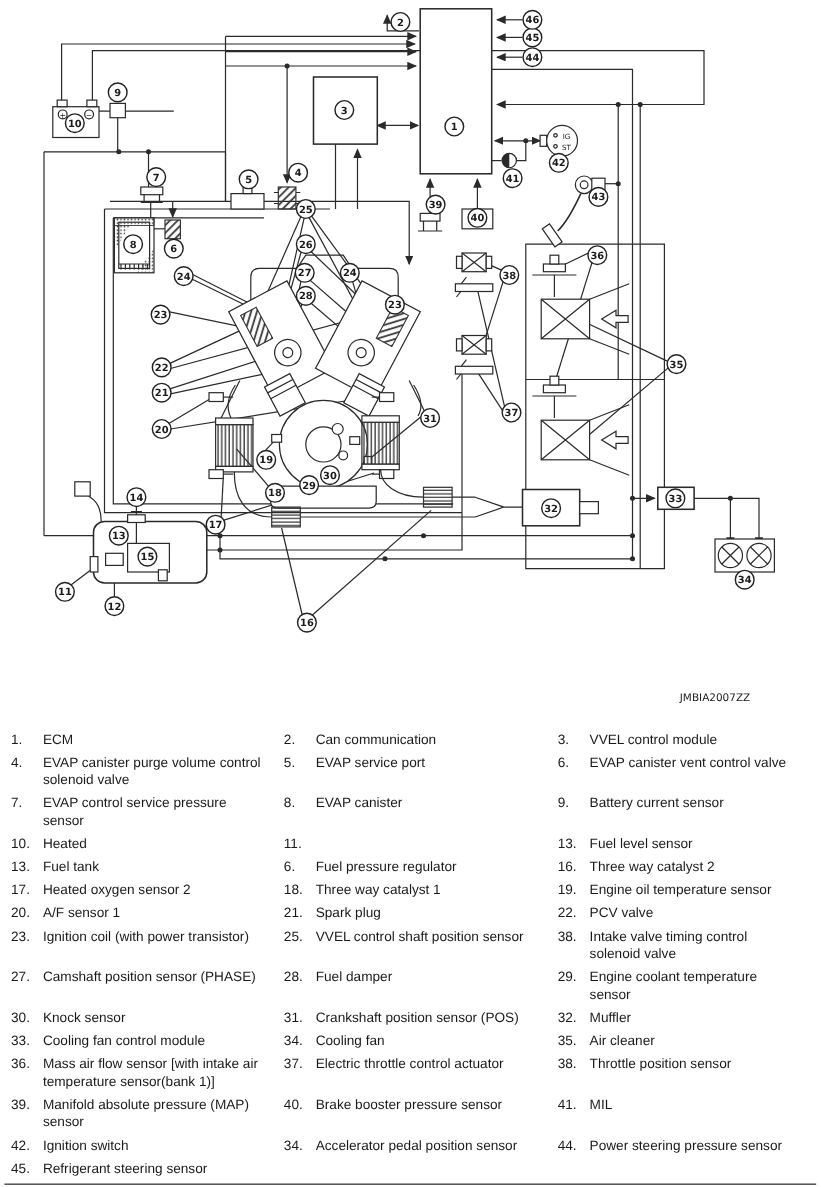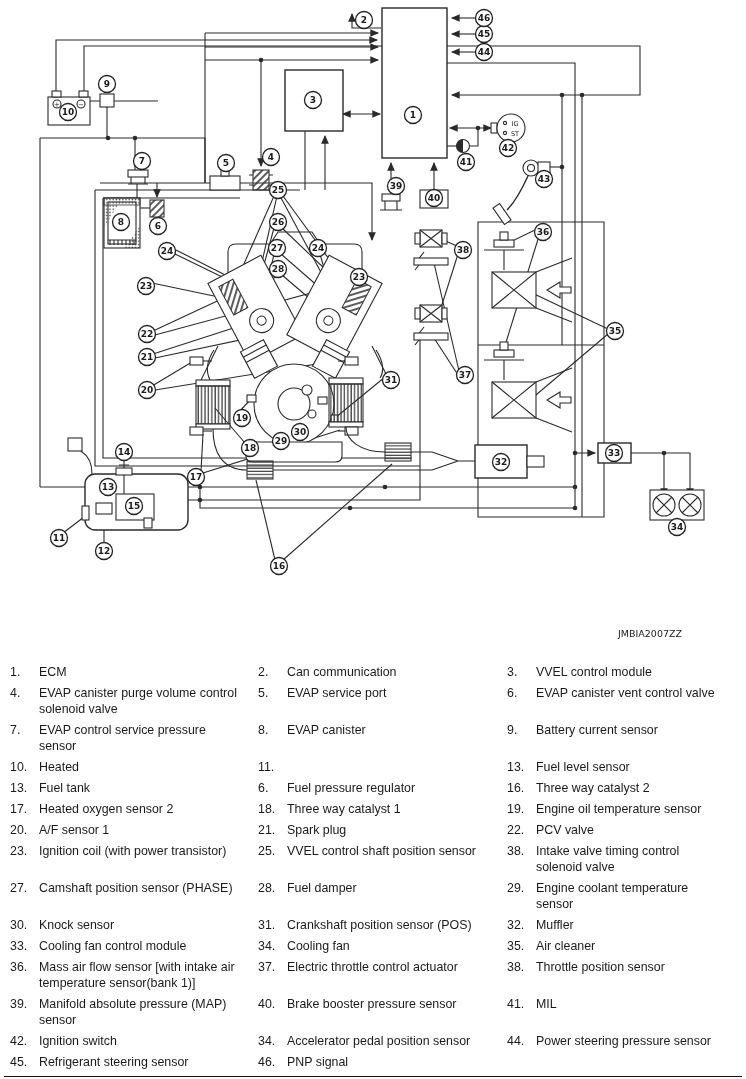--- a/index.html
+++ b/index.html
@@ -726,22 +726,18 @@
         <span class="lab">Accelerator pedal position sensor</span>
       </div>
       <div class="legend-cell">
         <span class="num">44.</span>
         <span class="lab">Power steering pressure sensor</span>
       </div>
       <div class="legend-cell">
         <span class="num">45.</span>
         <span class="lab">Refrigerant steering sensor</span>
       </div>
-      <div class="legend-cell">
-        <span class="num">46.</span>
-        <span class="lab">PNP signal</span>
-      </div>
       <div class="legend-cell"></div>
       <div class="legend-cell"></div>
     </div>
 
   <div class="bottom-rule"></div>
 </div>
 
 </body></html>

